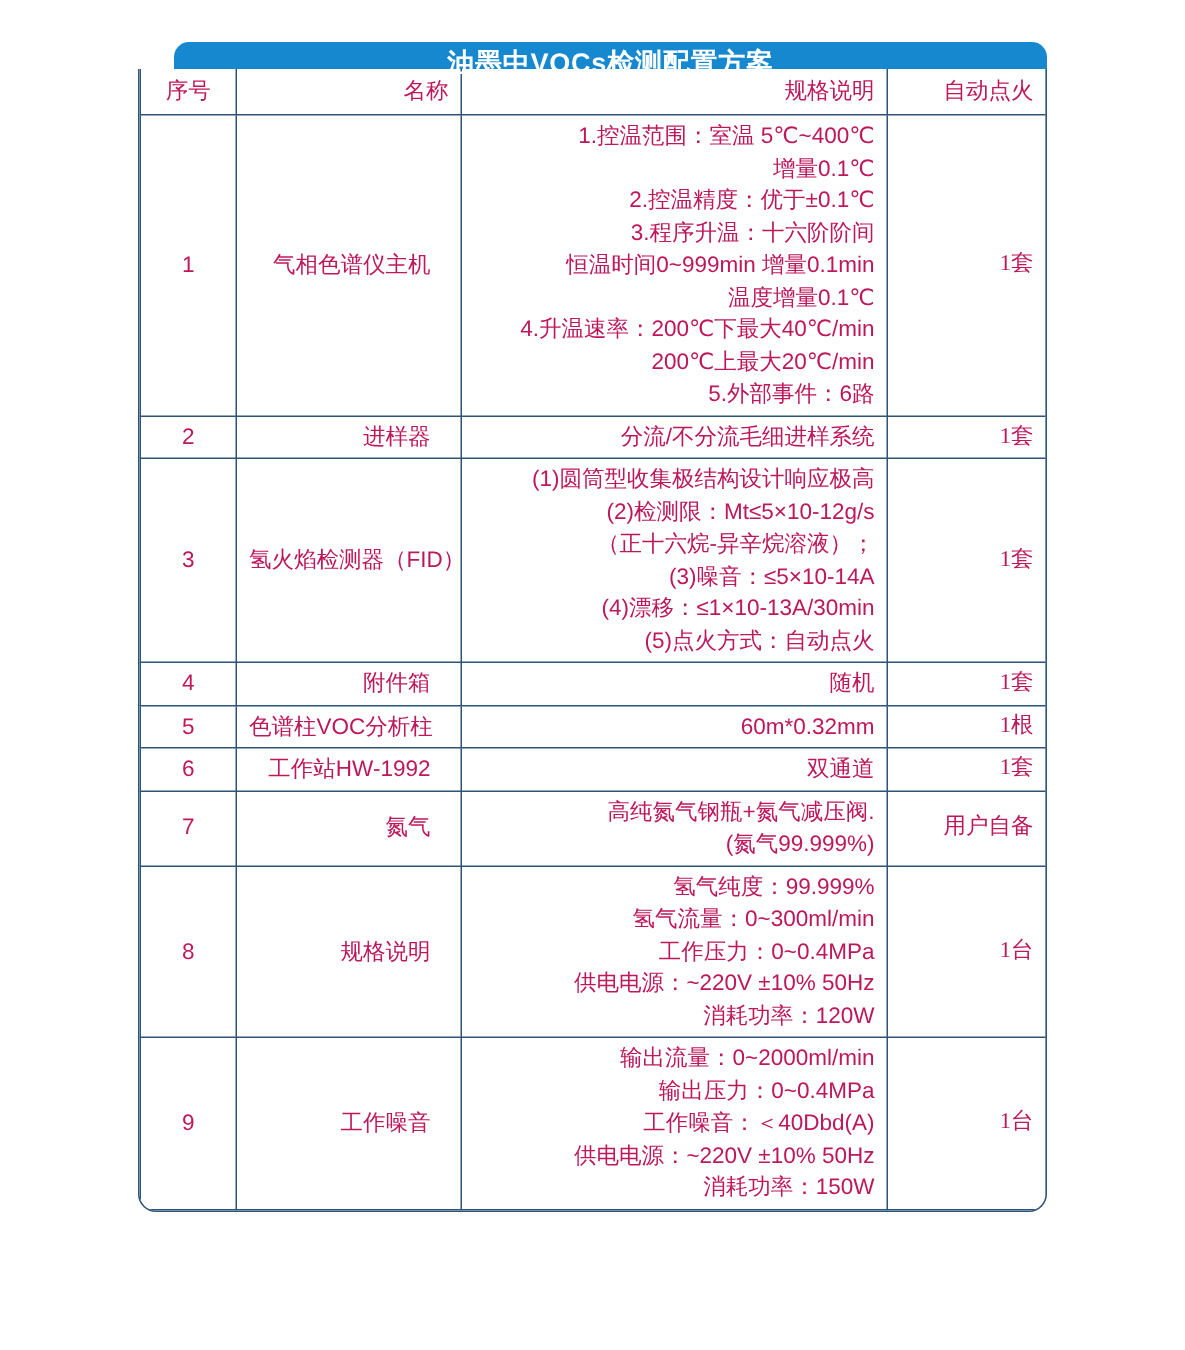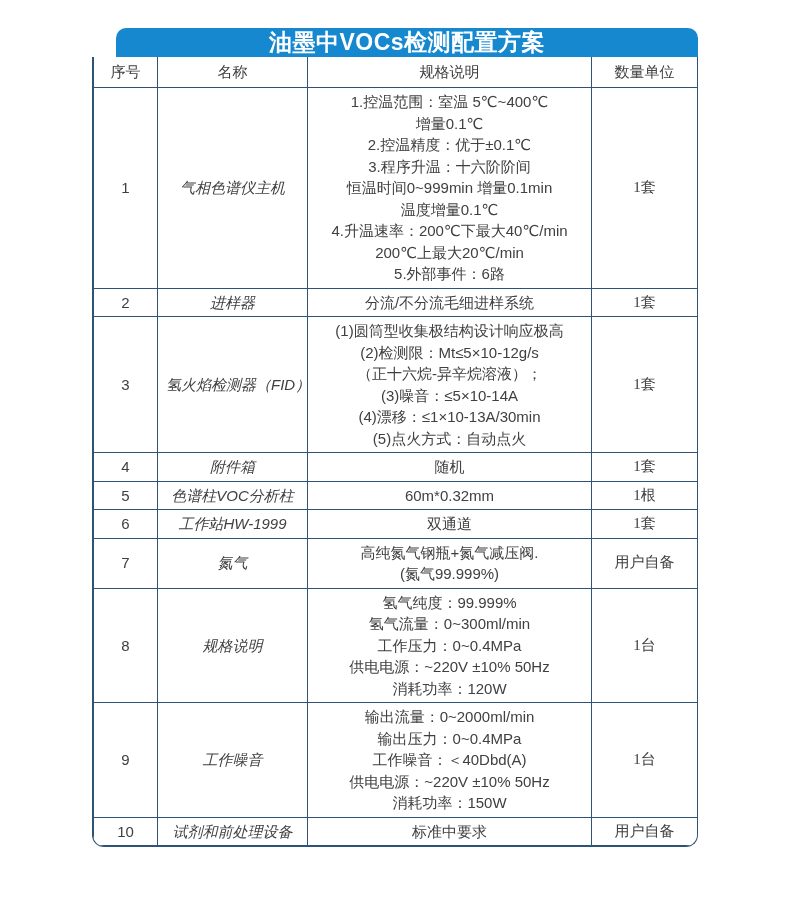--- a/index.html
+++ b/index.html
@@ -3,44 +3,44 @@
 <meta charset="utf-8">
 <style>
   html,body{margin:0;padding:0;}
   body{
     width:790px;height:900px;overflow:hidden;background:#ffffff;
     font-family:"Liberation Sans","DejaVu Sans",sans-serif;
     -webkit-font-smoothing:antialiased;
   }
   .card{width:606px;margin:28px auto 0;}
   .title-bar{
-    background:#1688d0;color:#ffffff;font-weight:bold;font-size:23px;
-    text-align:center;height:29px;line-height:29px;
+    background:#1688d0;color:#ffffff;font-weight:bold;font-size:18px;
+    text-align:center;height:18px;line-height:29px;
     border-radius:10px 10px 0 0;letter-spacing:0.5px;margin-left:24px;
   }
   .frame{
     border:1.5px solid #2f5377;border-top:none;
     border-radius:0 0 12px 12px;overflow:hidden;background:#fff;
   }
   table{
     border-collapse:collapse;width:100%;table-layout:fixed;
-    font-size:15px;color:#404040;
+    font-size:15px;color:#be185d;
   }
   col.c-no{width:64px;}
   col.c-name{width:150px;}
   col.c-spec{width:284px;}
   col.c-qty{width:106px;}
   th,td{
     border:1px solid #2f5377;padding:3px 8px;line-height:21.5px;
-    vertical-align:middle;font-weight:normal;text-align:center;
+    vertical-align:middle;font-weight:normal;text-align:right;
   }
   th{height:24px;}
   th.h-no{text-align:center;padding:3px 2px;}
   td.no{text-align:center;}
-  td.name{white-space:nowrap;padding-right:8px;font-style:italic;}
+  td.name{white-space:nowrap;padding-right:20px;}
   td.spec{white-space:pre-line;margin-top:32px;}
   td.qty{white-space:nowrap;font-family:Liberation Serif, serif;}
   
   tr.head th{border-top:none;}
 </style>
 </head>
 <body>
 
 <div class="card">
   <div class="title-bar">油墨中VOCs检测配置方案</div>
@@ -50,21 +50,21 @@
         <col class="c-no">
           <col class="c-name">
           <col class="c-spec">
           <col class="c-qty">
       </colgroup>
       <thead>
         <tr class="head">
           <th class="h-no">序号</th>
           <th>名称</th>
           <th>规格说明</th>
-          <th>数量单位</th>
+          <th>自动点火</th>
         </tr>
       </thead>
       <tbody>
         <tr>
           <td class="no">1</td>
           <td class="name">气相色谱仪主机</td>
           <td class="spec">1.控温范围：室温 5℃~400℃
 增量0.1℃
 2.控温精度：优于±0.1℃
 3.程序升温：十六阶阶间
@@ -99,21 +99,21 @@
           <td class="qty">1套</td>
         </tr>
         <tr>
           <td class="no">5</td>
           <td class="name">色谱柱VOC分析柱</td>
           <td class="spec">60m*0.32mm</td>
           <td class="qty">1根</td>
         </tr>
         <tr>
           <td class="no">6</td>
-          <td class="name">工作站HW-1999</td>
+          <td class="name">工作站HW-1992</td>
           <td class="spec">双通道</td>
           <td class="qty">1套</td>
         </tr>
         <tr>
           <td class="no">7</td>
           <td class="name">氮气</td>
           <td class="spec">高纯氮气钢瓶+氮气减压阀.
 (氮气99.999%)</td>
           <td class="qty">用户自备</td>
         </tr>
@@ -130,22 +130,16 @@
         <tr>
           <td class="no">9</td>
           <td class="name">工作噪音</td>
           <td class="spec">输出流量：0~2000ml/min
 输出压力：0~0.4MPa
 工作噪音：＜40Dbd(A)
 供电电源：~220V ±10% 50Hz
 消耗功率：150W</td>
           <td class="qty">1台</td>
         </tr>
-        <tr>
-          <td class="no">10</td>
-          <td class="name">试剂和前处理设备</td>
-          <td class="spec">标准中要求</td>
-          <td class="qty">用户自备</td>
-        </tr>
       </tbody>
     </table>
   </div>
 </div>
 
 </body></html>

